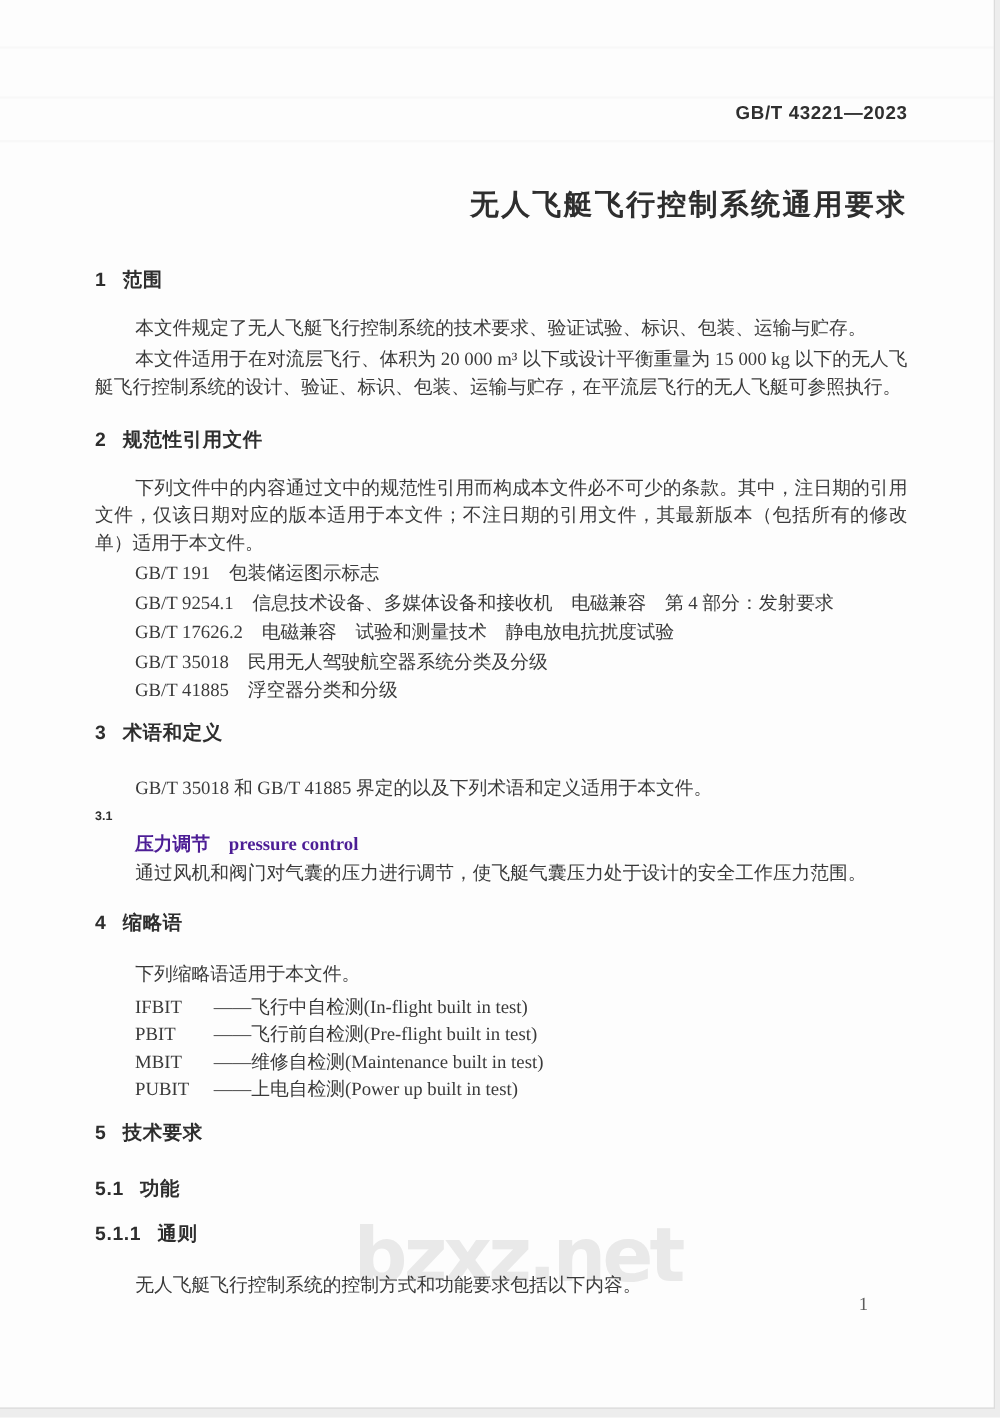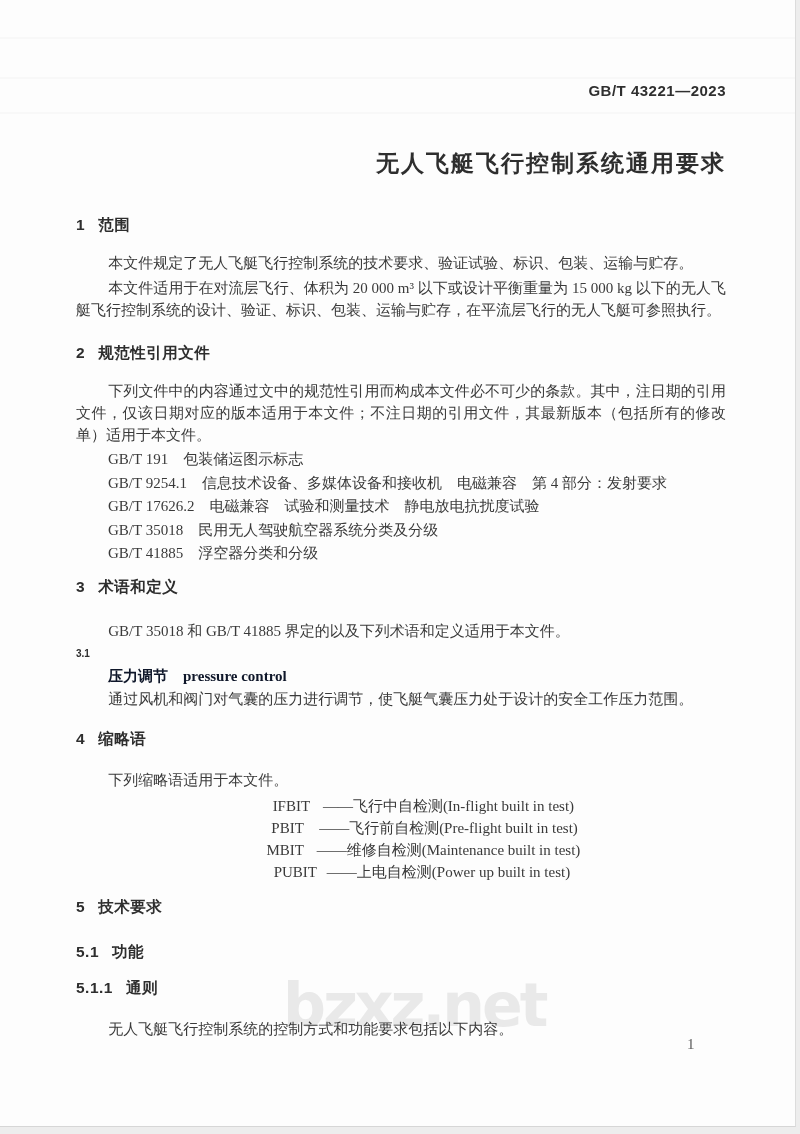--- a/index.html
+++ b/index.html
@@ -79,29 +79,29 @@
 
   .h-refs     { margin-top: 21px; }
   .p-refs-intro { margin-top: 16px; }
   .ref-list   { margin-top: 2px; line-height: 23.5px; }
   .ref-row    { padding-left: 32px; }
   .ref-title  { margin-left: 15px; }
 
   .h-terms    { margin-top: 10px; }
   .p-terms-intro { margin-top: 22px; }
   .term-id    { margin-top: 1px; font-family: "Liberation Sans", "DejaVu Sans", sans-serif; font-weight: 700; font-size: 10px; color:#2e2e2e; }
-  .term-line  { padding-left: 32px; font-weight: 700; color:#0f172a; }
+  .term-line  { padding-left: 32px; font-weight: 700; color:#4c1d95; }
   .term-zh    { font-family: "Liberation Sans", "DejaVu Sans", sans-serif; }
   .term-en    { margin-left: 15px; font-family: "Liberation Serif", "DejaVu Serif", serif; }
   .p-term-def { margin-top: 1px; }
 
   .h-abbr     { margin-top: 18px; }
   .p-abbr-intro { margin-top: 19px; }
   .abbr-list  { margin-top: 4px; line-height: 22px; }
-  .abbr-row   { padding-left: 32px; text-align: center; }
+  .abbr-row   { padding-left: 32px; }
   .abbr-term  { display: inline-block; width: 63px; }
 
   .h-tech     { margin-top: 13px; }
   .h-tech-51  { margin-top: 23px; }
   .h-tech-511 { margin-top: 14px; }
   .p-tech     { margin-top: 19px; }
 
   .page-num {
     position: absolute; left: 687px; top: 1036px;
     z-index: 2;

